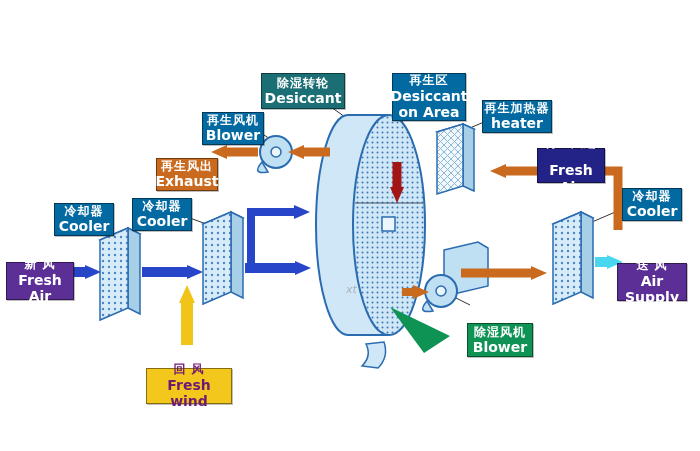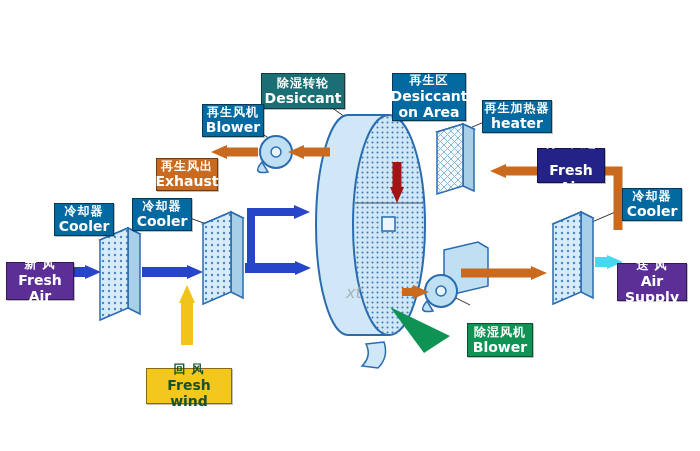--- a/index.html
+++ b/index.html
@@ -11,23 +11,23 @@
     border:1px solid rgba(0,0,0,.45);box-shadow:1px 1px 0 rgba(0,0,0,.25);
     font-family:"DejaVu Sans",sans-serif;z-index:5;margin-top:21px;
   }
   .lbl .zh{font-size:12px;letter-spacing:1px;}
   .lbl .en{font-size:14px;}
   .teal{background:#0369a1;}
   .darkteal{background:#1b6f74;}
   .orangebx{background:#c96a1e;}
   .navybx{background:#232287;gap:12px;}
   .purplebx{background:#5b2f96;}
-  .yellowbx{background:#f3c71b;color:#14532d;}
+  .yellowbx{background:#f3c71b;color:#701a75;}
   .greenbx{background:#0f9355;}
-  .watermark{position:absolute;left:346px;top:283px;color:#9aa4a8;font-size:16px;font-style:italic;opacity:.75;z-index:4;}
+  .watermark{position:absolute;left:346px;top:283px;color:#9aa4a8;font-size:11px;font-style:italic;opacity:.75;z-index:4;}
 </style>
 </head>
 <body>
 
 <div class="stage">
 
   <svg width="700" height="451" viewBox="0 0 700 451">
     <defs>
       <pattern id="dots" width="6" height="6" patternUnits="userSpaceOnUse">
         <rect width="6" height="6" fill="#d7ecf8"></rect>
@@ -140,21 +140,21 @@
     <span class="zh">除湿转轮</span>
     <span class="en">Desiccant</span>
   </div>
 
   <div class="lbl teal" style="left:392px;top:52px;width:72px;height:46px">
     <span class="zh">再生区</span>
     <span class="en">Desiccant</span>
     <span class="en">on Area</span>
   </div>
 
-  <div class="lbl teal" style="left:202px;top:83px;width:60px;height:31px">
+  <div class="lbl teal" style="left:202px;top:91px;width:60px;height:31px">
     <span class="zh">再生风机</span>
     <span class="en">Blower</span>
   </div>
 
   <div class="lbl orangebx" style="left:156px;top:137px;width:60px;height:31px">
     <span class="zh">再生风出</span>
     <span class="en">Exhaust</span>
   </div>
 
   <div class="lbl teal" style="left:482px;top:79px;width:68px;height:31px">

